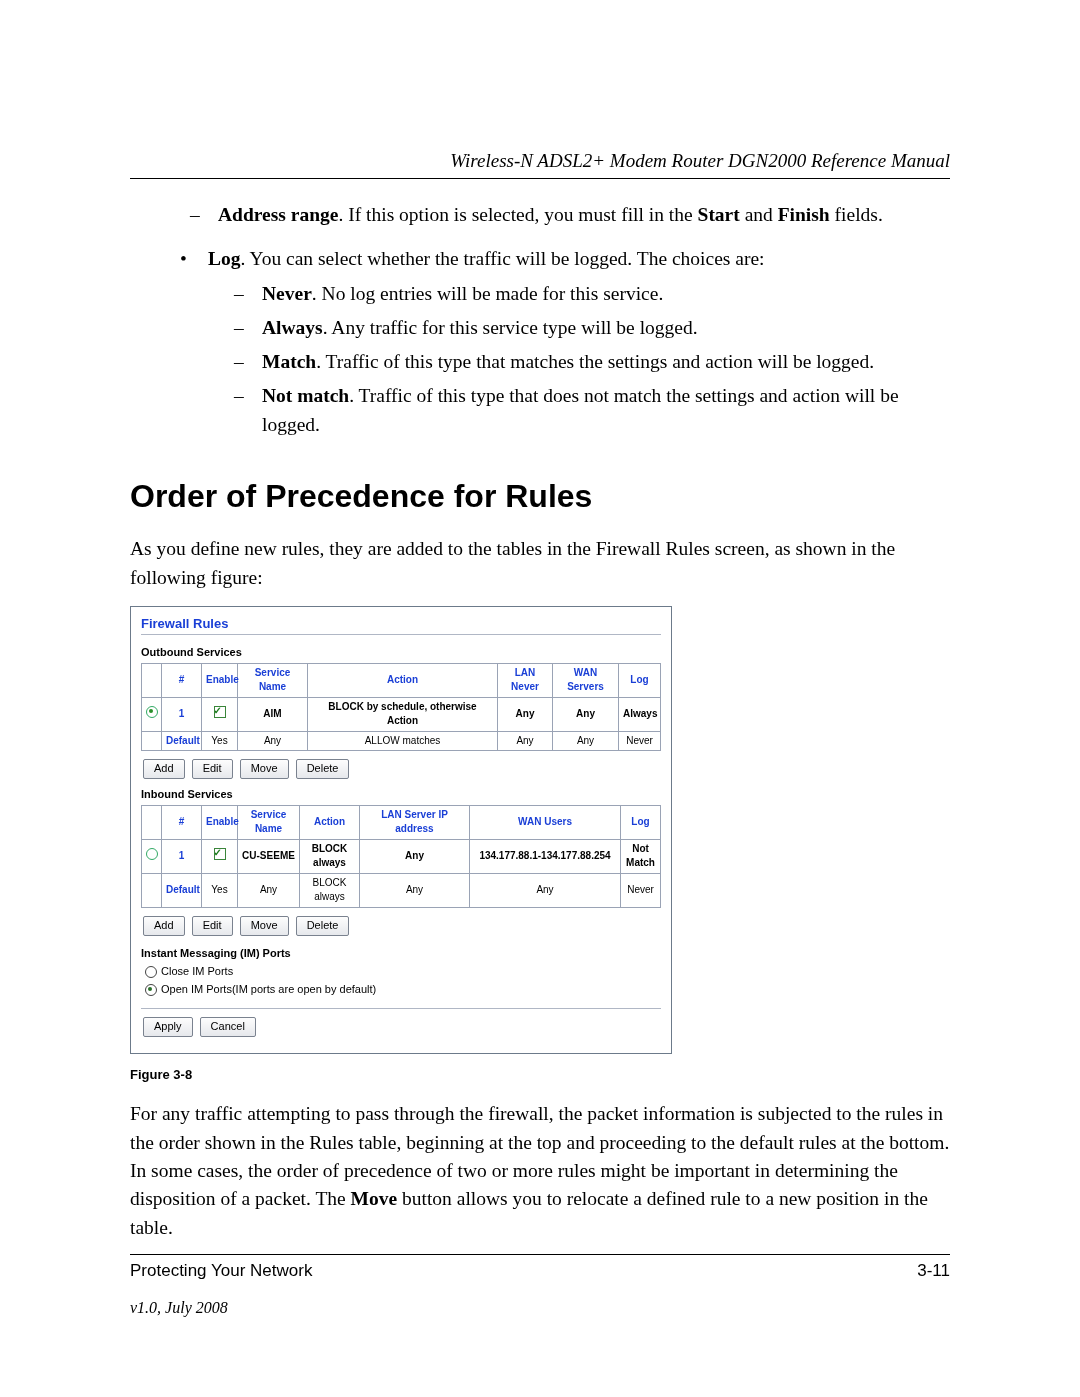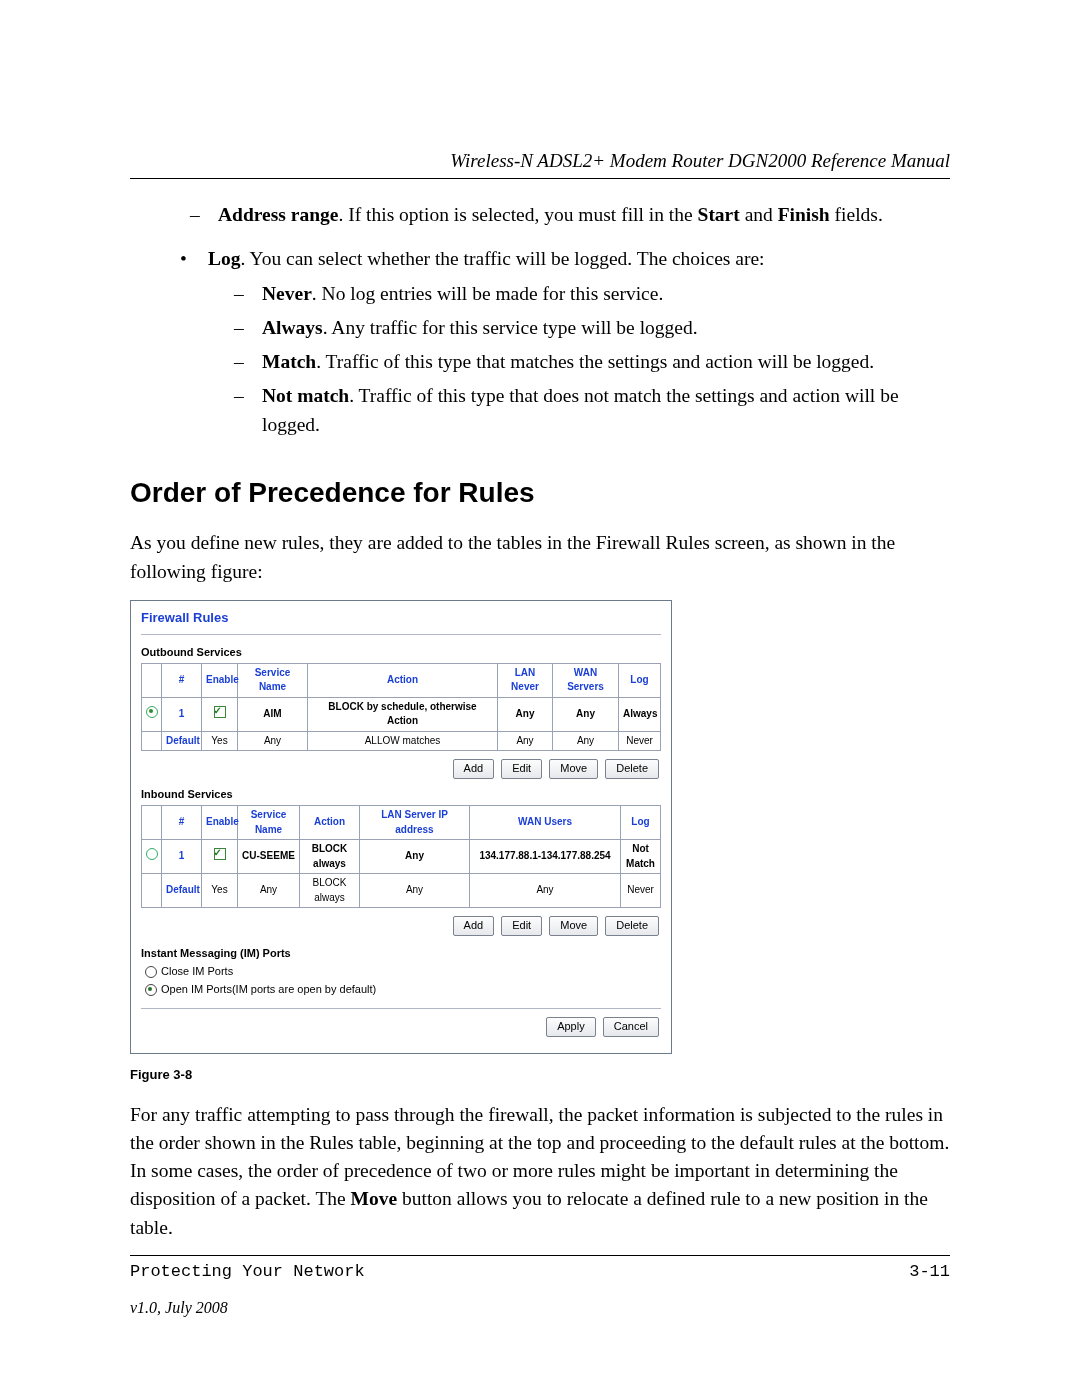--- a/index.html
+++ b/index.html
@@ -38,39 +38,39 @@
   }
   ul.bullet { list-style: none; padding: 0; margin: 16px; }
   ul.bullet > li { position: relative; padding-left: 28px; margin: 0 0 6px 34px; }
   ul.bullet > li::before { content: "•"; position: absolute; left: 0; top: 0; }
   ul.dash { list-style: none; padding: 0; margin: 0; }
   ul.dash > li { position: relative; padding-left: 28px; margin: 0 0 6px 60px; }
   ul.dash > li::before { content: "–"; position: absolute; left: 0; top: 0; }
   h2.section {
     font-family: Arial, Helvetica, sans-serif;
     font-weight: bold;
-    font-size: 28px;
+    font-size: 32px;
     margin: 34px 0 16px 0;
   }
   .fig-caption {
     font-family: Liberation Sans, sans-serif;
     font-weight: bold;
     font-size: 13px;
     margin: 12px 0 16px 0;
   }
   .footer {
     position: absolute;
     bottom: 80px;
     left: 130px;
     right: 130px;
   }
   .footer-row {
     display: flex;
     justify-content: space-between;
-    font-family: Liberation Mono, monospace;
+    font-family: Liberation Sans, sans-serif;
     font-size: 17px;
     margin-top: 6px;
   }
   .footer-ver {
     text-align: left;
     font-style: italic;
     font-family: Liberation Serif, serif;
     font-size: 16px;
     margin-top: 18px;
   }
@@ -85,21 +85,20 @@
     color: #000;
     padding: 8px 10px 12px 10px;
     margin-top: 6px;
     margin-bottom: 4px;
   }
   .fr-title {
     color: #1a3fd6;
     font-weight: bold;
     font-size: 13px;
     border-bottom: 1px solid #b0b7c5;
-    padding-bottom: 6px;
     margin-bottom: 10px;
   }
   .svc-label {
     font-weight: bold;
     font-size: 11px;
     margin: 8px 0 2px 0;
   }
   table.rules {
     border-collapse: collapse;
     width: 100%;
@@ -109,21 +108,21 @@
     border: 1px solid #9aa3b5;
     padding: 2px 4px;
     text-align: center;
     font-size: 10px;
     vertical-align: middle;
   }
   table.rules th { color: #1a3fd6; font-weight: bold; background: #fff; }
   table.rules th.sel, table.rules td.sel { width: 18px; }
   .default-cell { color: #1a3fd6; font-weight: bold; }
   .rownum { color: #1a3fd6; font-weight: bold; }
-  .btn-row { text-align: right; margin: 8px 0 4px 0; }
+  .btn-row { text-align: left; margin: 8px 0 4px 0; }
   .btn {
     display: inline-block;
     border: 1px solid #7a828f;
     background: linear-gradient(#fdfdfd,#e6e8ec);
     font-size: 11px;
     padding: 1px 10px;
     margin: 0 2px;
     font-family: Arial, Helvetica, sans-serif;
     border-radius: 2px;
     cursor: pointer;

